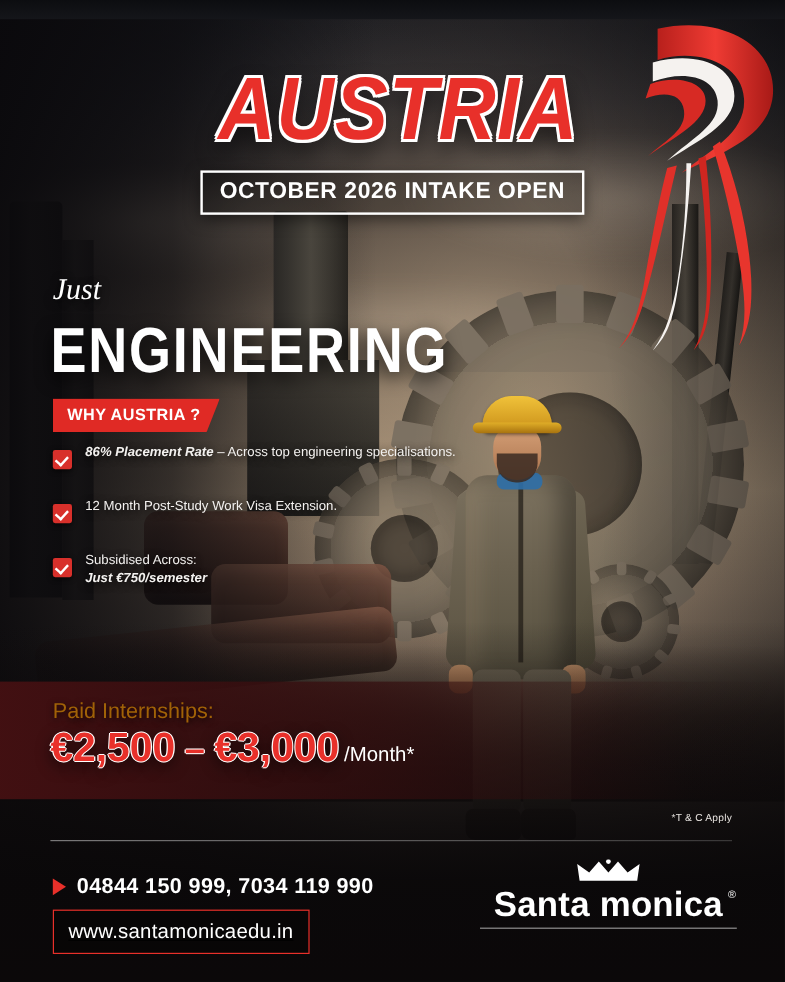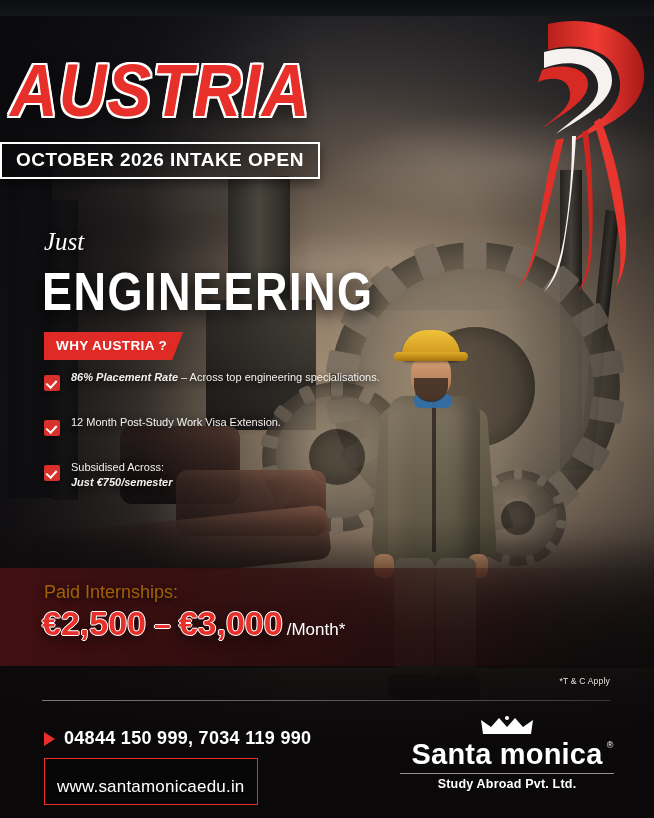--- a/index.html
+++ b/index.html
@@ -182,20 +182,21 @@
     position: absolute; left: 0; bottom: 0; width: 100%; height: 300px;
     background: linear-gradient(180deg, rgba(14,11,12,0) 0%, rgba(14,11,12,.70) 38%, rgba(10,8,9,.96) 72%, #0b0809 100%);
   }
 
   
   .ribbon { position: absolute; left: 452px; top: 18px; width: 200px; height: 290px; }
 
   
   .headline {
     position: absolute; left: 0; top: 52px; width: 100%;
+    text-align: center;
   }
   .headline .austria {
     font-family: "Liberation Sans", sans-serif;
     font-weight: bold; font-style: italic;
     font-size: 66px; letter-spacing: 1px;
     color: #e8302a;
     text-shadow:
       0 0 1px #fff, 2px 0 0 #fff, -2px 0 0 #fff, 0 2px 0 #fff, 0 -2px 0 #fff,
       2px 2px 0 #fff, -2px 2px 0 #fff, 2px -2px 0 #fff, -2px -2px 0 #fff,
       0 8px 18px rgba(0,0,0,.65);
@@ -310,21 +311,21 @@
   .tri {
     width: 0; height: 0;
     border-left: 11px solid #e8302a;
     border-top: 7px solid transparent;
     border-bottom: 7px solid transparent;
   }
   .phone .num { color: #fff; font-size: 18px; font-weight: bold; letter-spacing: .3px; }
   .url-box {
     position: absolute; left: 44px; top: 758px;
     border: 1.5px solid #e8302a;
-    padding: 18px 12px 7px;
+    padding: 8px 12px 7px;
     background: rgba(0,0,0,.25);
     text-decoration: underline;
   }
   .url-box span {
     color: #fff; font-size: 17px; letter-spacing: .2px;
   }
   
   .logo { position: absolute; right: 40px; top: 716px; width: 214px; text-align: center; }
   .crown {
     width: 56px; height: 20px; margin: 0 auto 2px;
@@ -528,16 +529,15 @@
       <svg width="56" height="20" viewBox="0 0 56 20">
         <path d="M4 18 L2 4 L12 11 L20 2 L28 11 L36 2 L44 11 L54 4 L52 18 Z" fill="#ffffff"></path>
         <circle cx="28" cy="2" r="2" fill="#ffffff"></circle>
       </svg>
     </div>
     <div class="brand">
       <span>Santa monica</span>
       <span class="reg">®</span>
     </div>
     <div class="rule"></div>
-    <div class="sub">Study Abroad Pvt. Ltd.</div>
   </div>
 
 </div>
 
 </body></html>

